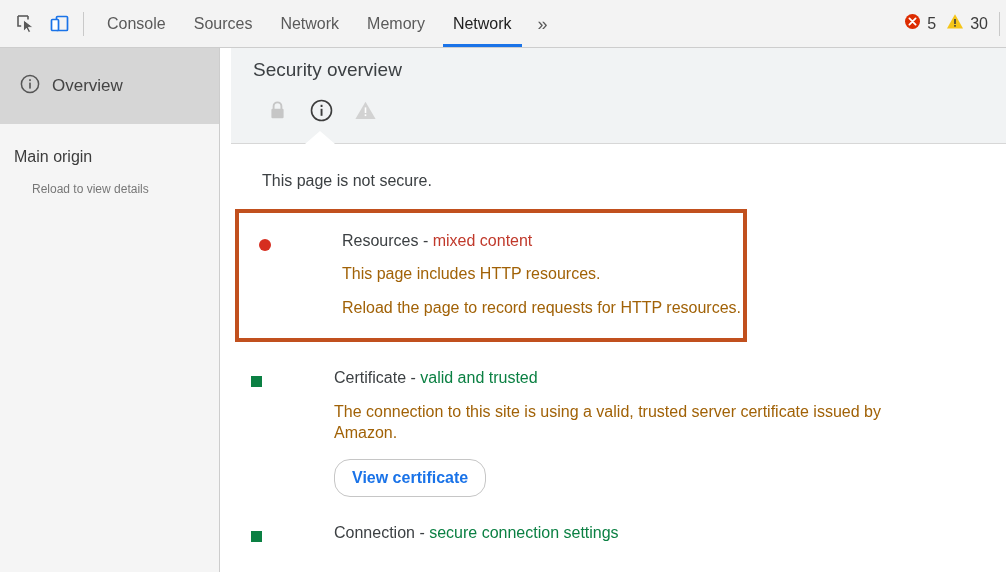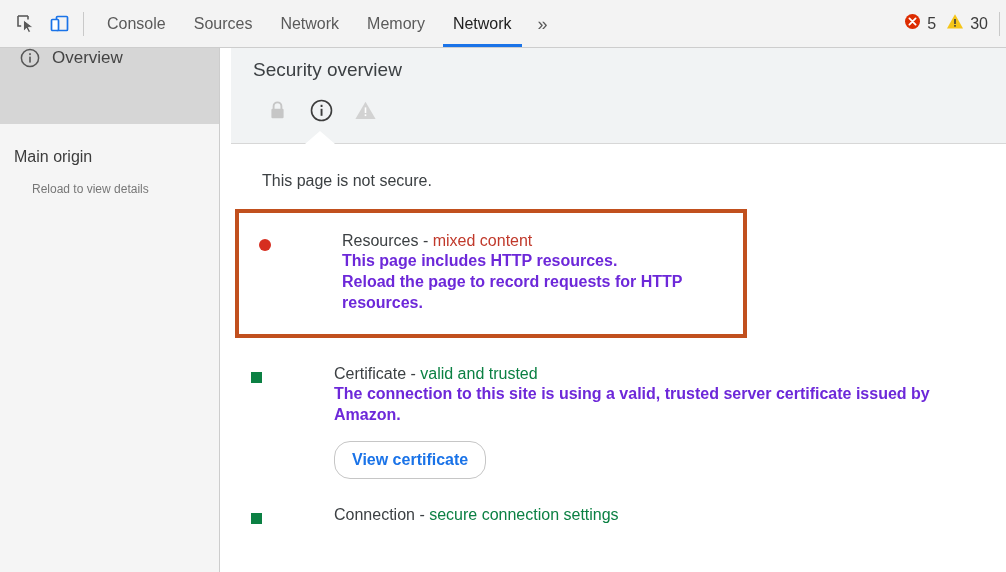--- a/index.html
+++ b/index.html
@@ -117,21 +117,21 @@
     top: 48px; left: 0;
     width: 220px;
     height: 524px;
     background: #f5f5f5;
     box-sizing: border-box;
     border-right: 1px solid #cdcdcd;
     overflow: hidden;
   }
   .sidebar-overview {
     display: flex;
-    align-items: flex-start;
+    align-items: center;
     height: 76px;
     padding-left: 20px;
     background: #d6d6d6;
     cursor: pointer;
   }
   .sidebar-overview .label {
     font-size: 17px;
     color: #444444;
     margin-left: 12px;
   }
@@ -237,24 +237,24 @@
   }
   .expl-title {
     font-size: 16px;
     color: #3c4043;
     line-height: 1.2;
   }
   .expl-title .status-red { color: #c0392b; }
   .expl-title .status-green { color: #0b8043; margin-top: 20px; }
   .expl-p {
     font-size: 16px;
-    color: #6d28d9;
+    color: #a16207;
     line-height: 1.32;
+    margin-top: 13px;
     max-width: 600px;
-    font-weight: bold;
   }
 
   .highlight-box {
     position: relative;
     margin: 19px 0 0 4px;
     width: 512px;
     border: 4px solid #c1501e;
     background: #ffffff;
     box-sizing: border-box;
     padding: 18px 0 20px 0;

